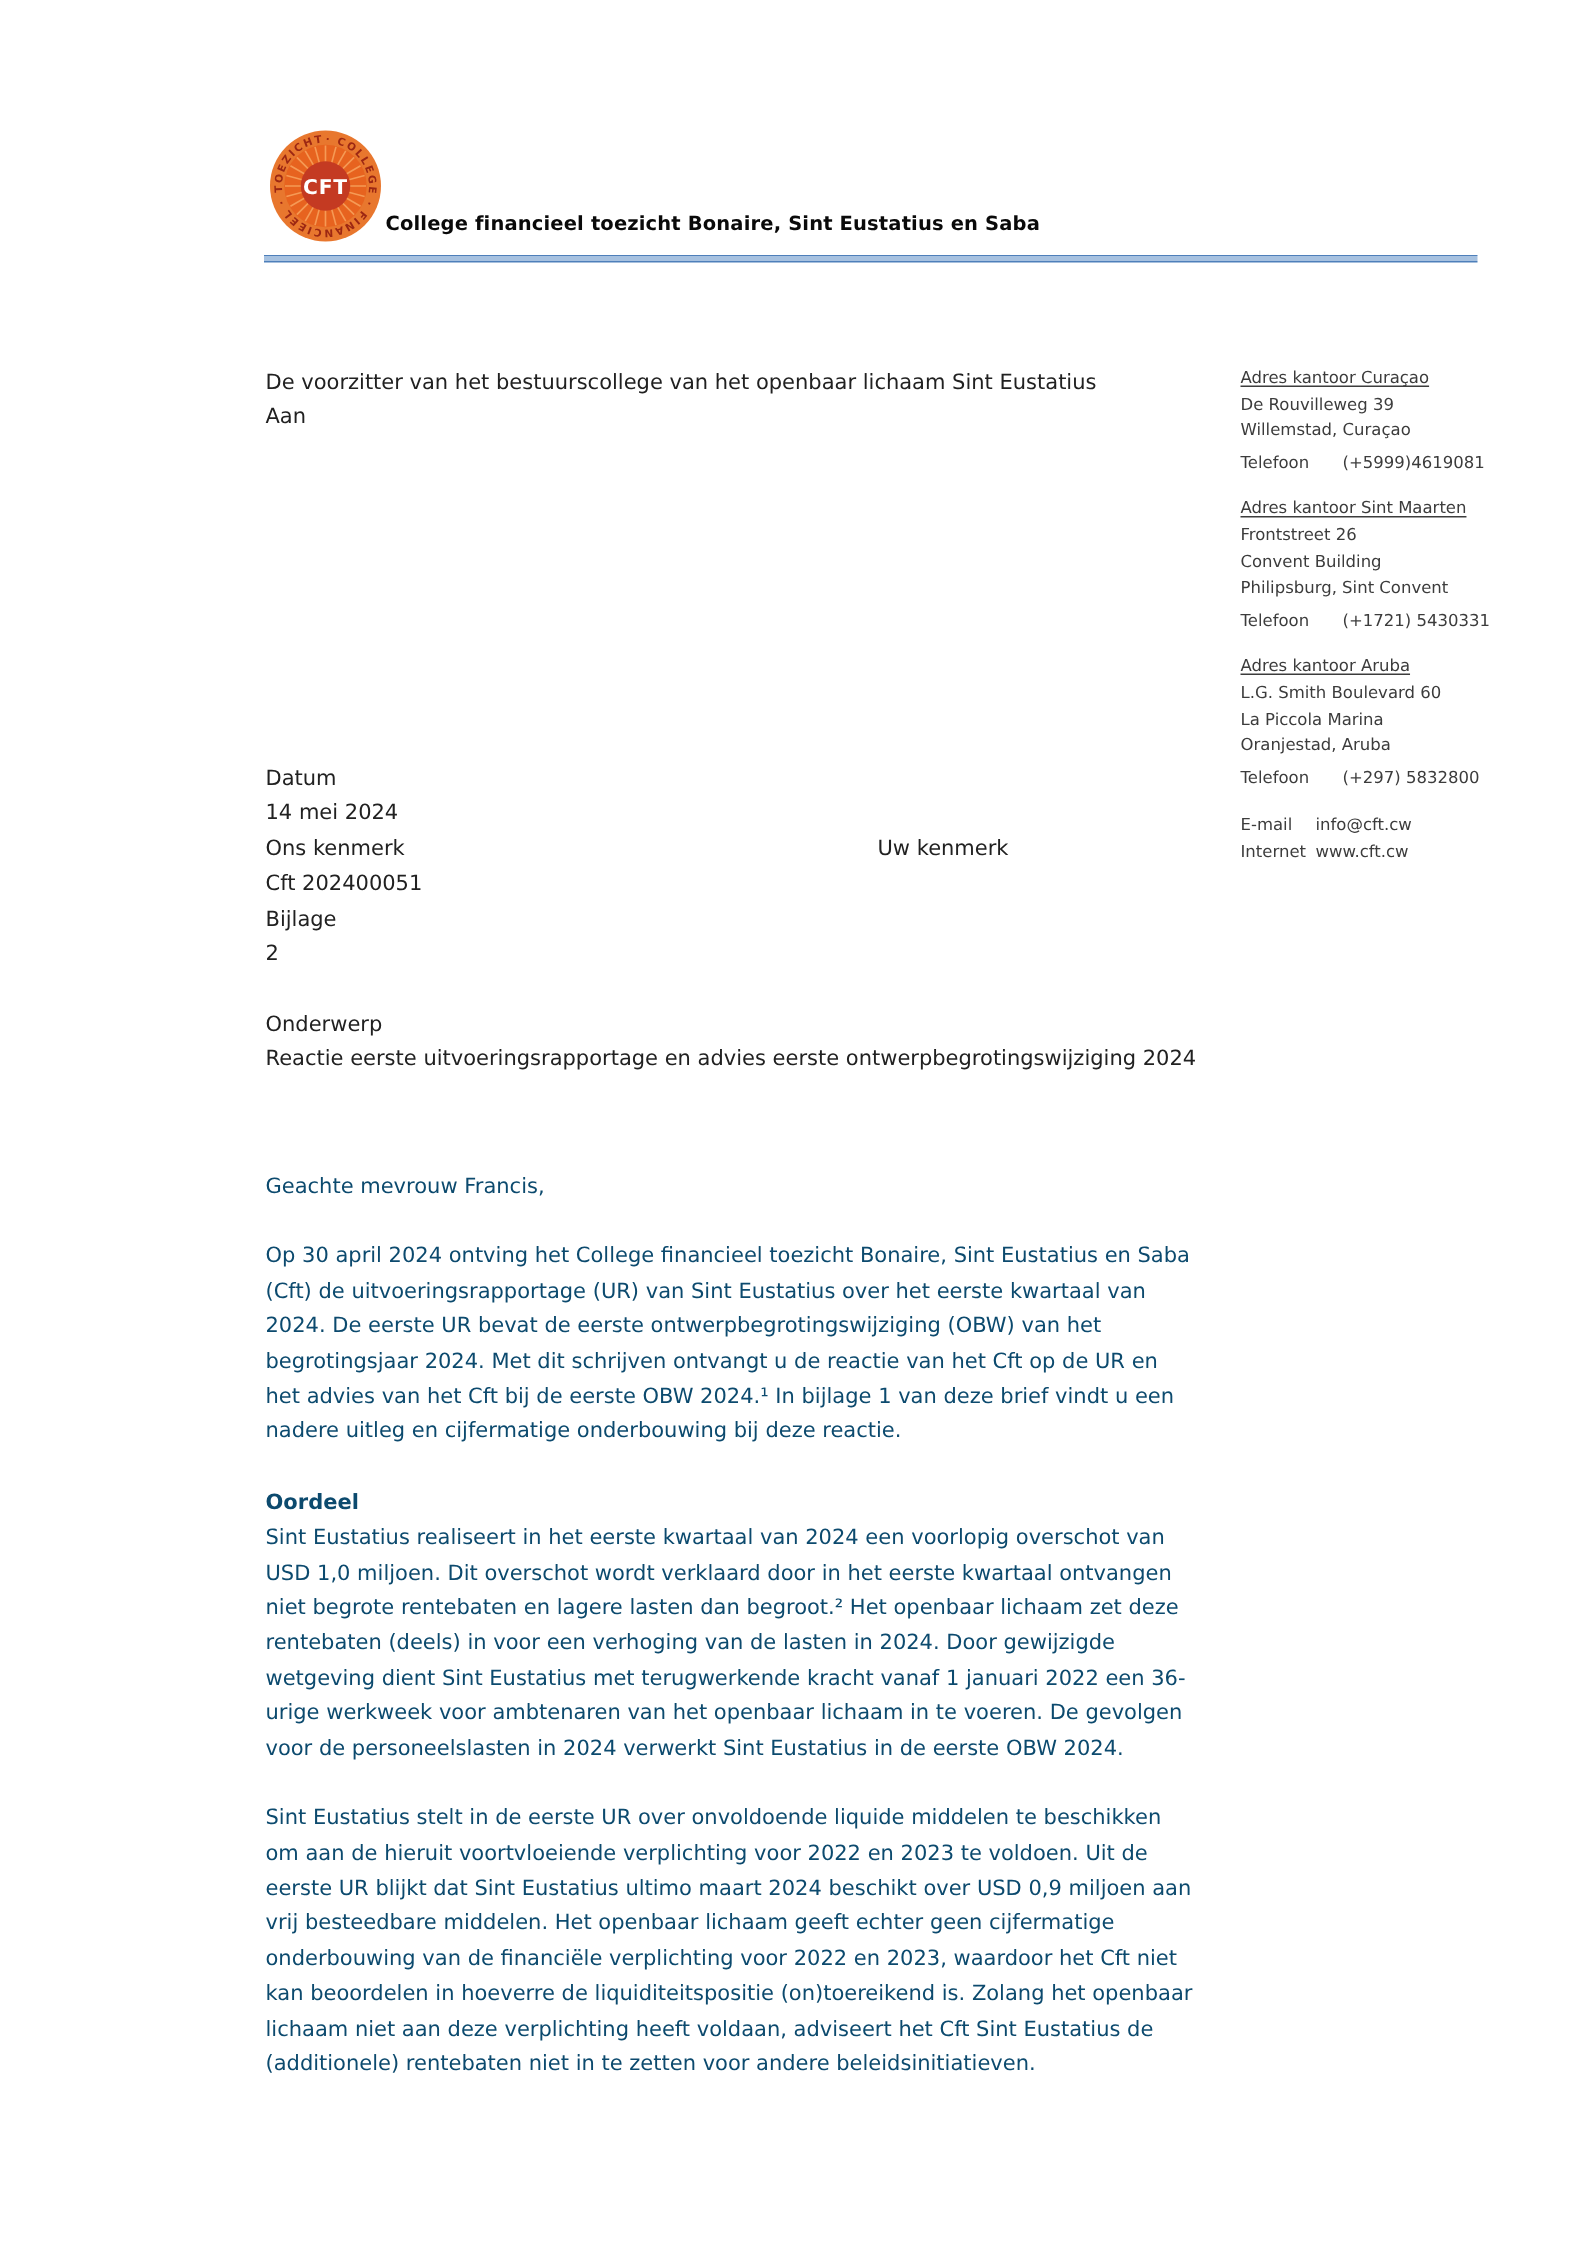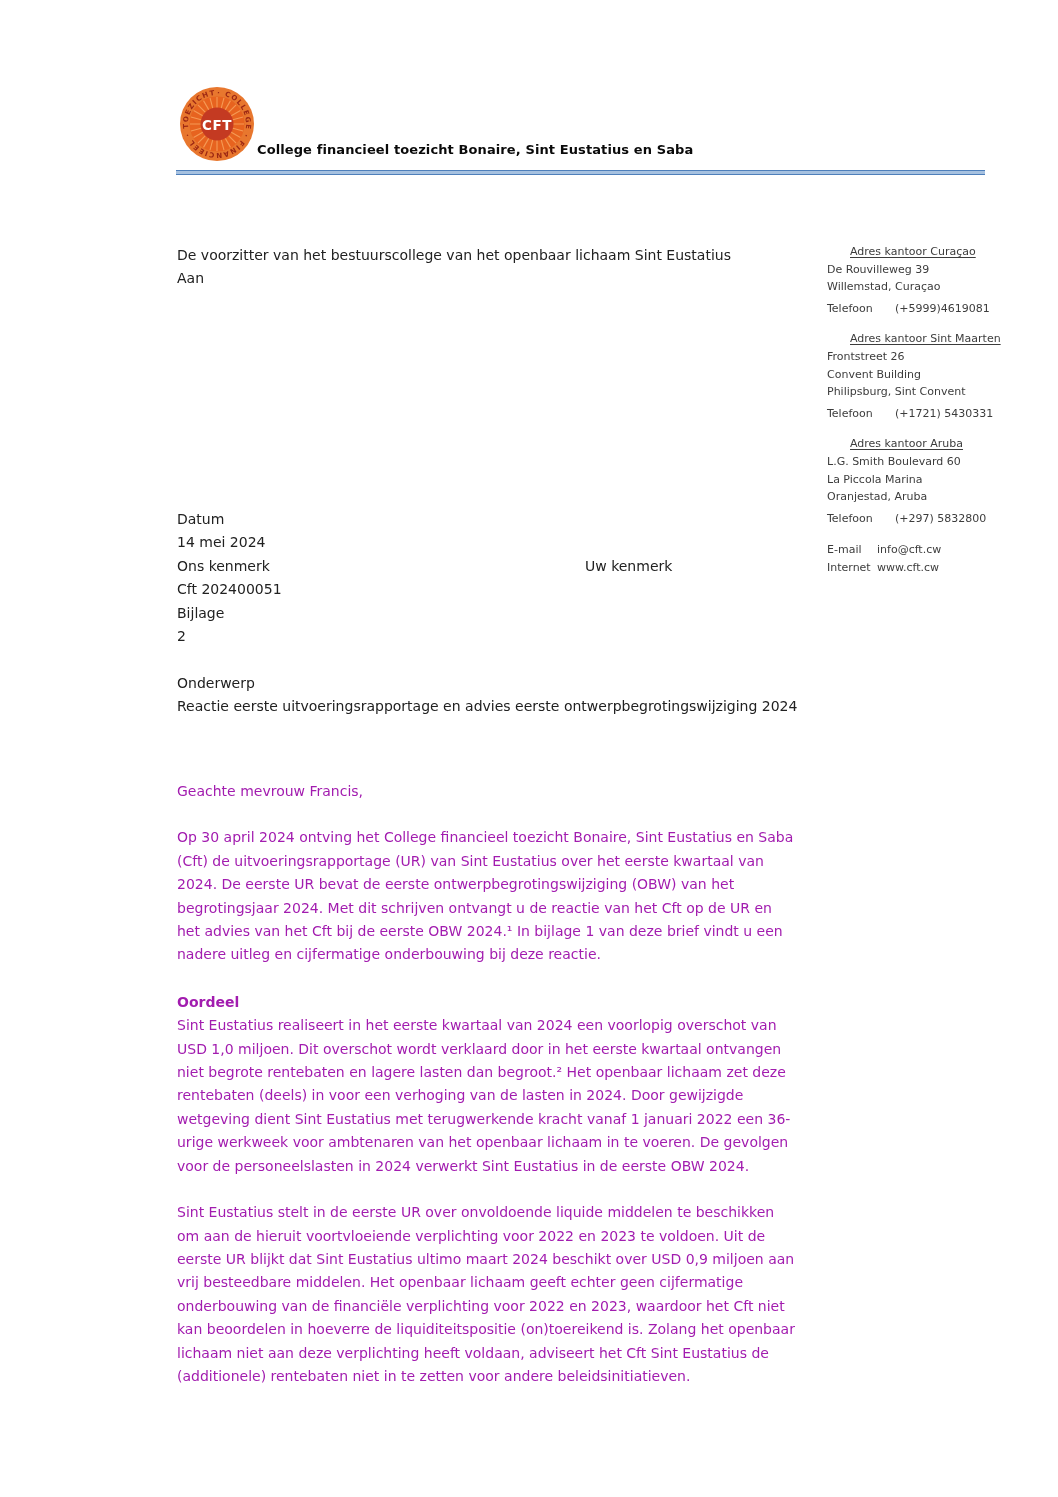--- a/index.html
+++ b/index.html
@@ -13,31 +13,31 @@
   .header-rule{
     left:176px;top:170px;width:809px;height:5px;
     background:linear-gradient(to bottom,
       var(--rule-dark) 0, var(--rule-dark) 1px,
       var(--rule-light) 1px, var(--rule-light) 4px,
       var(--rule-dark) 4px, var(--rule-dark) 5px);
   }
   .recipient{left:177px;top:244px;font-size:14px;line-height:23.4px;white-space:nowrap;}
   .sidebar{left:827px;top:243px;width:210px;font-size:11px;line-height:17.6px;color:#3c3c3c;}
   .office{margin-bottom:13px;}
-  .office-heading{text-decoration:underline;text-underline-offset:2px;margin-left:23px;}
+  .office-heading{text-decoration:underline;text-underline-offset:2px;}
   .phone-row{display:flex;margin-top:4px;}
   .phone-label{width:68px;flex:none;}
   .contact-extra{margin-top:14px;}
   .kv-row{display:flex;}
   .kv-label{width:50px;flex:none;}
   .meta{left:177px;top:508px;font-size:14px;line-height:23.4px;}
   .meta-row{display:flex;}
   .meta-left{width:408px;flex:none;}
   .subject{left:177px;top:672px;font-size:14px;line-height:23.4px;}
-  .letter-body{left:177px;top:757px;width:790px;font-size:14px;line-height:23.4px;color:#a21caf;}
+  .letter-body{left:177px;top:757px;width:790px;font-size:14px;line-height:23.4px;color:#0c4a6e;}
   .letter-body p{margin:23px 0 0 0;white-space:pre-line;}
   .salutation{margin:0;}
   .section-heading{margin:24px 0 0 0;font-weight:bold;font-size:14px;line-height:23.4px;}
   p.after-heading{margin-top:0;}
 </style>
 </head>
 <body>
 
 <div>
 

